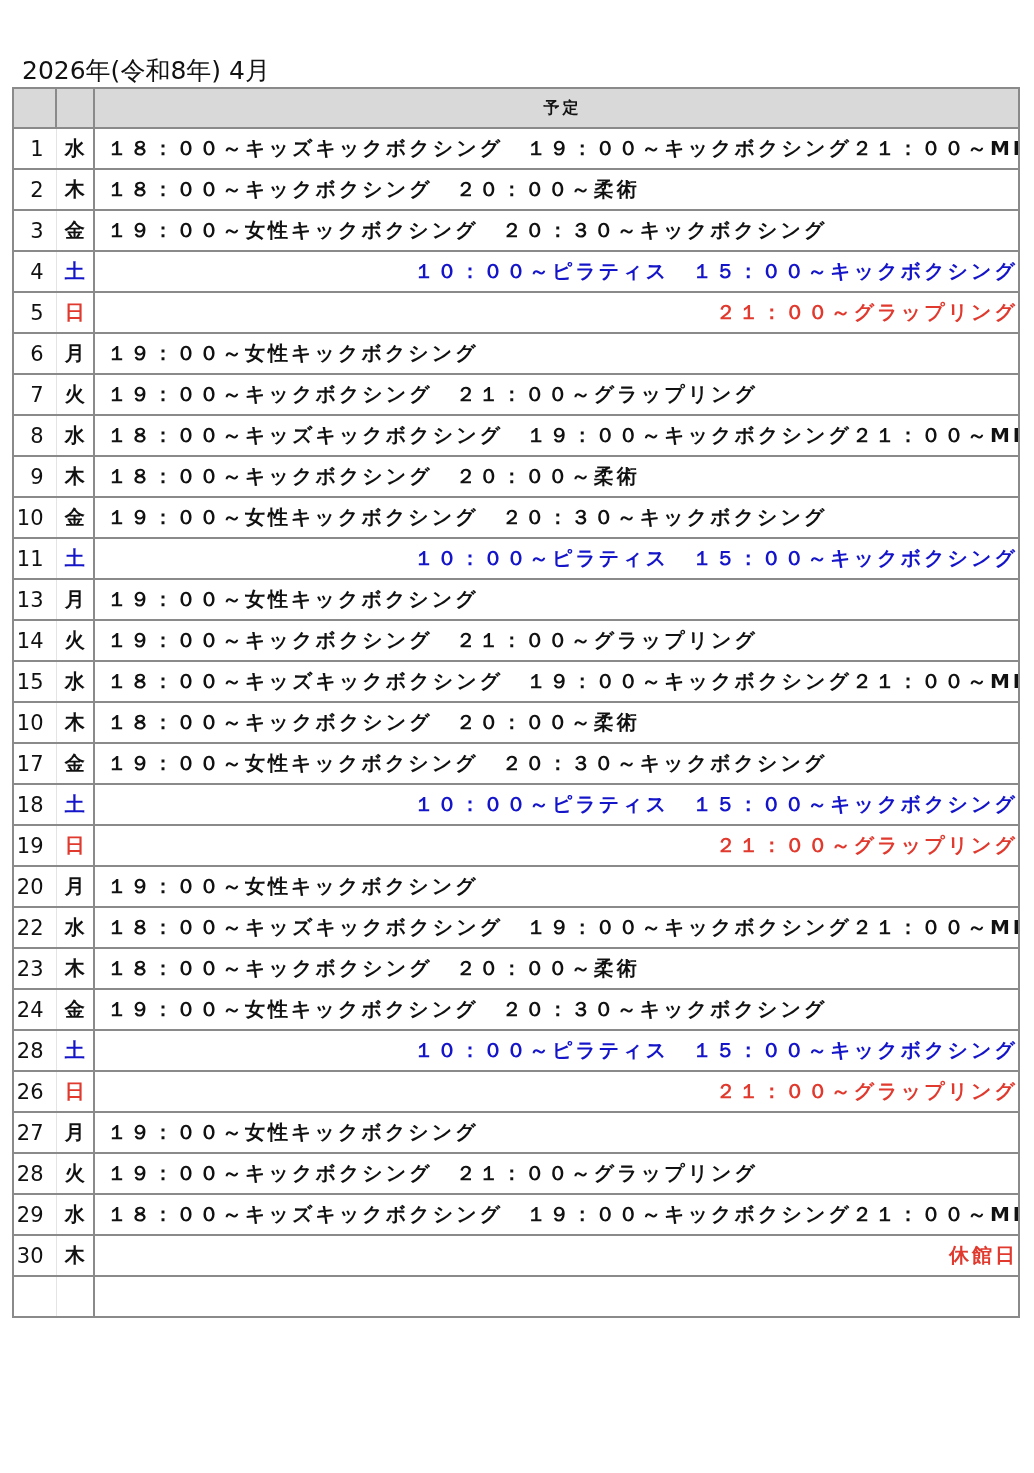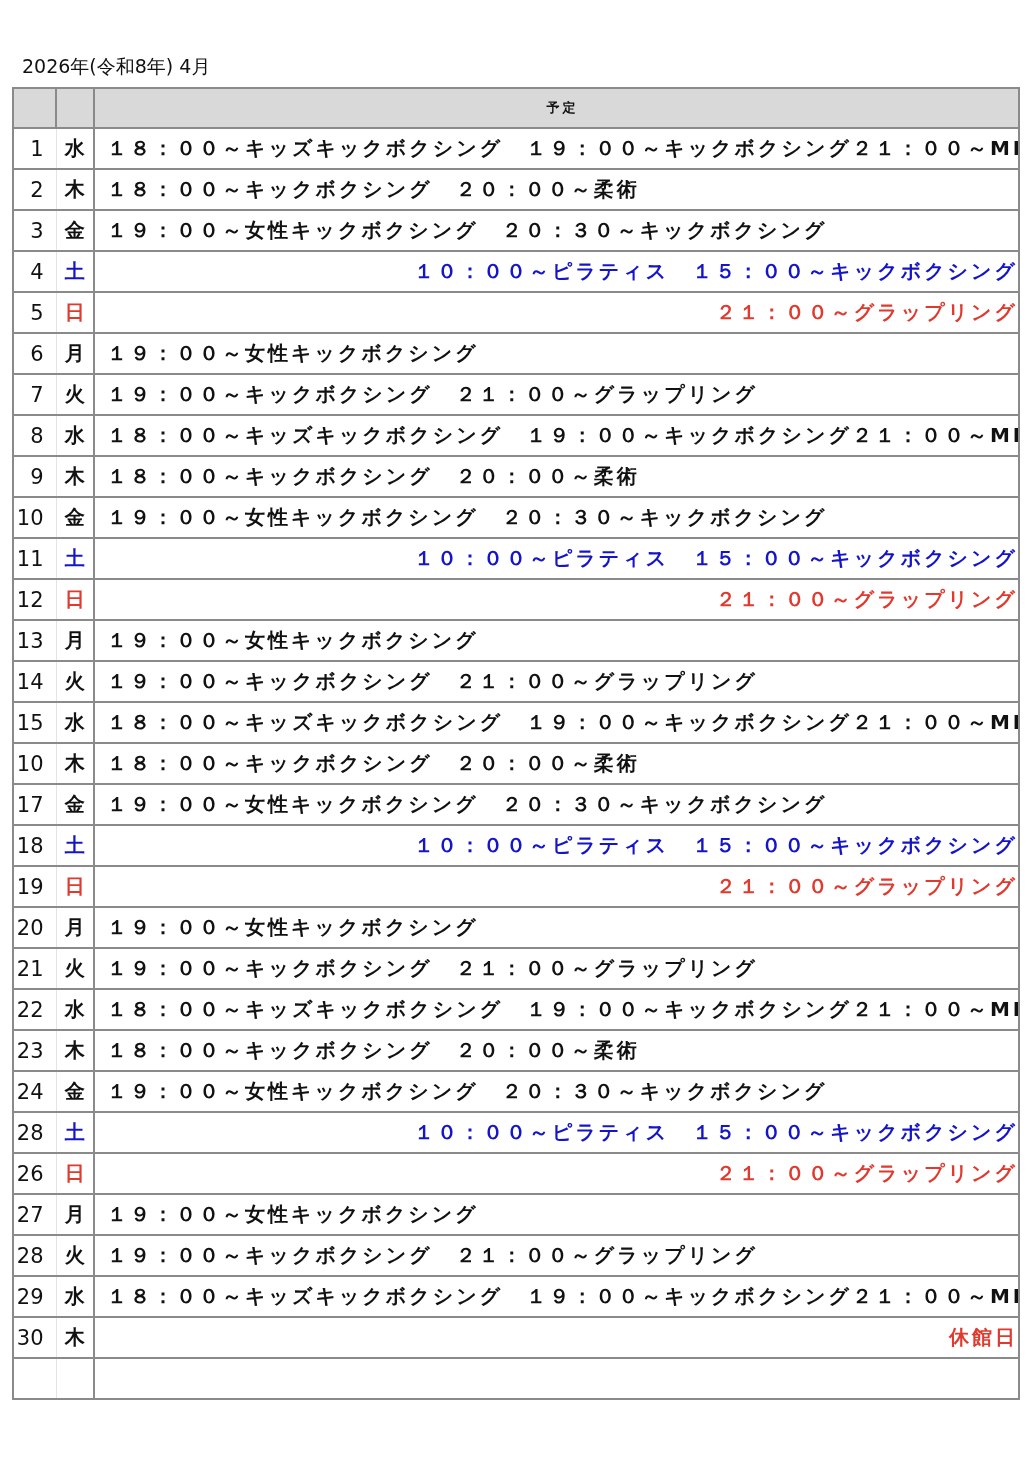--- a/index.html
+++ b/index.html
@@ -3,34 +3,34 @@
   <meta charset="utf-8">
   <style>
     html, body { margin: 0; padding: 0; background: #ffffff; }
     body {
       width: 1034px; height: 1473px; position: relative; overflow: hidden;
       font-family: "DejaVu Sans", "Liberation Sans", sans-serif;
       color: #111111;
     }
     .title {
       position: absolute; left: 22px; top: 54px;
-      font-size: 19px; letter-spacing: 0px; color: #111;
+      font-size: 25px; letter-spacing: 0px; color: #111;
     }
     table.sched {
       position: absolute; left: 12px; top: 87px;
       width: 1008px; border-collapse: collapse;
       table-layout: fixed;
     }
     table.sched td {
       border: 2px solid #8a8a8a;
       height: 39px; padding: 0; vertical-align: middle;
       font-size: 20px; font-weight: bold;
     }
     table.sched tr.hdr td { background: #d9d9d9; height: 38px; }
-    table.sched tr.hdr td.plan { text-align: center; font-size: 13px; font-weight: bold; }
+    table.sched tr.hdr td.plan { text-align: center; font-size: 16px; font-weight: bold; }
     td.date { text-align: right; padding-right: 12px !important; font-weight: normal !important; font-size: 21px !important; border-right: 1px solid #e4e4e4 !important; }
     td.dow { text-align: center; border-left: 1px solid #e4e4e4 !important; }
     td.plan { padding-left: 12px !important; letter-spacing: 3px; white-space: nowrap; overflow: hidden; }
     .c-black { color: #111111; }
     .c-blue { color: #1414c8; text-align: right; }
     .c-red { color: #e03a2f; text-align: right; }
     col.c1 { width: 43px; }
     col.c2 { width: 38px; }
   </style>
 </head>
@@ -99,25 +99,20 @@
         <td class="date c-black">10</td>
         <td class="dow c-black">金</td>
         <td class="plan c-black">１９：００～女性キックボクシング　２０：３０～キックボクシング</td>
       </tr>
       <tr>
         <td class="date c-black">11</td>
         <td class="dow c-blue">土</td>
         <td class="plan c-blue">１０：００～ピラティス　１５：００～キックボクシング</td>
       </tr>
       <tr>
-        <td class="date c-black">12</td>
-        <td class="dow c-red">日</td>
-        <td class="plan c-red">２１：００～グラップリング</td>
-      </tr>
-      <tr>
         <td class="date c-black">13</td>
         <td class="dow c-black">月</td>
         <td class="plan c-black">１９：００～女性キックボクシング</td>
       </tr>
       <tr>
         <td class="date c-black">14</td>
         <td class="dow c-black">火</td>
         <td class="plan c-black">１９：００～キックボクシング　２１：００～グラップリング</td>
       </tr>
       <tr>
@@ -142,25 +137,20 @@
       </tr>
       <tr>
         <td class="date c-black">19</td>
         <td class="dow c-red">日</td>
         <td class="plan c-red">２１：００～グラップリング</td>
       </tr>
       <tr>
         <td class="date c-black">20</td>
         <td class="dow c-black">月</td>
         <td class="plan c-black">１９：００～女性キックボクシング</td>
-      </tr>
-      <tr>
-        <td class="date c-black">21</td>
-        <td class="dow c-black">火</td>
-        <td class="plan c-black">１９：００～キックボクシング　２１：００～グラップリング</td>
       </tr>
       <tr>
         <td class="date c-black">22</td>
         <td class="dow c-black">水</td>
         <td class="plan c-black">１８：００～キッズキックボクシング　１９：００～キックボクシング２１：００～MMA</td>
       </tr>
       <tr>
         <td class="date c-black">23</td>
         <td class="dow c-black">木</td>
         <td class="plan c-black">１８：００～キックボクシング　２０：００～柔術</td>

